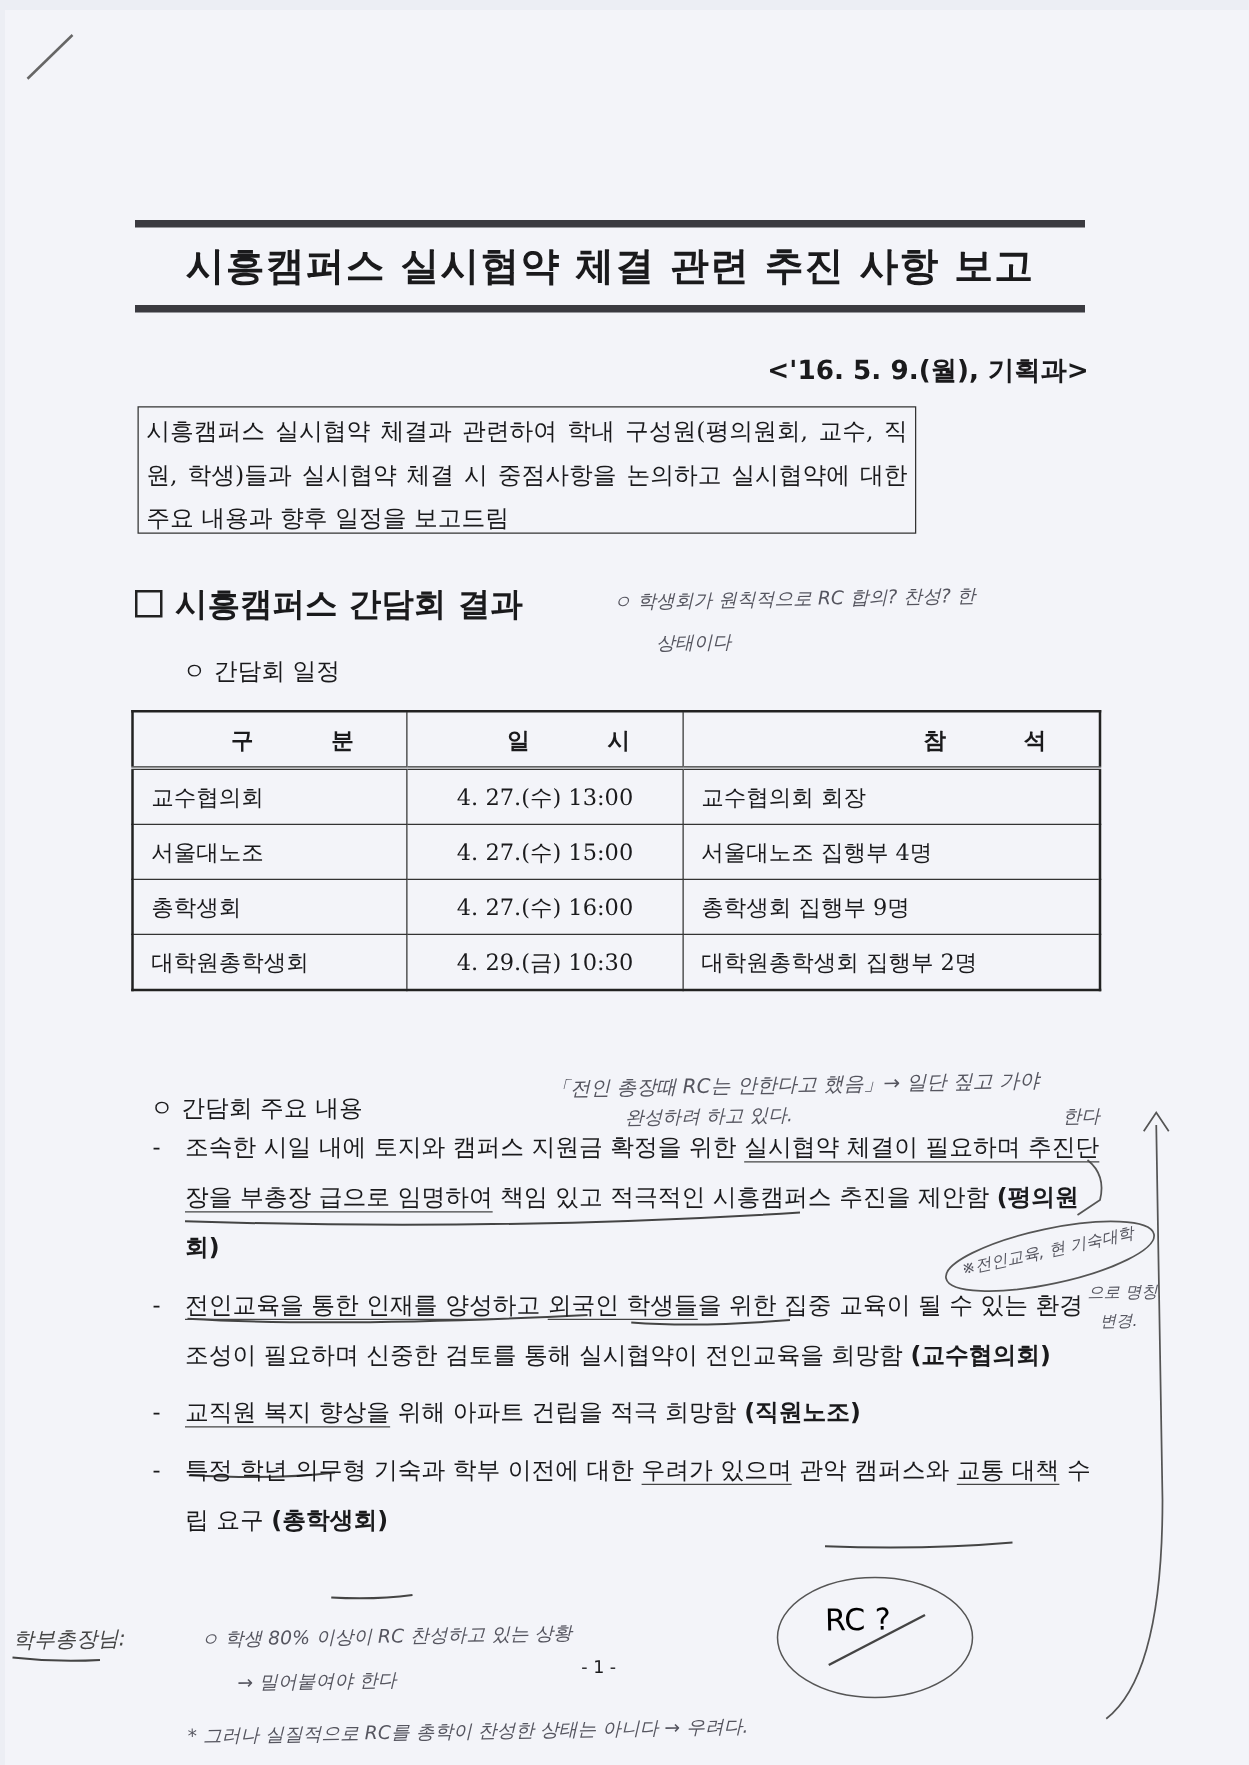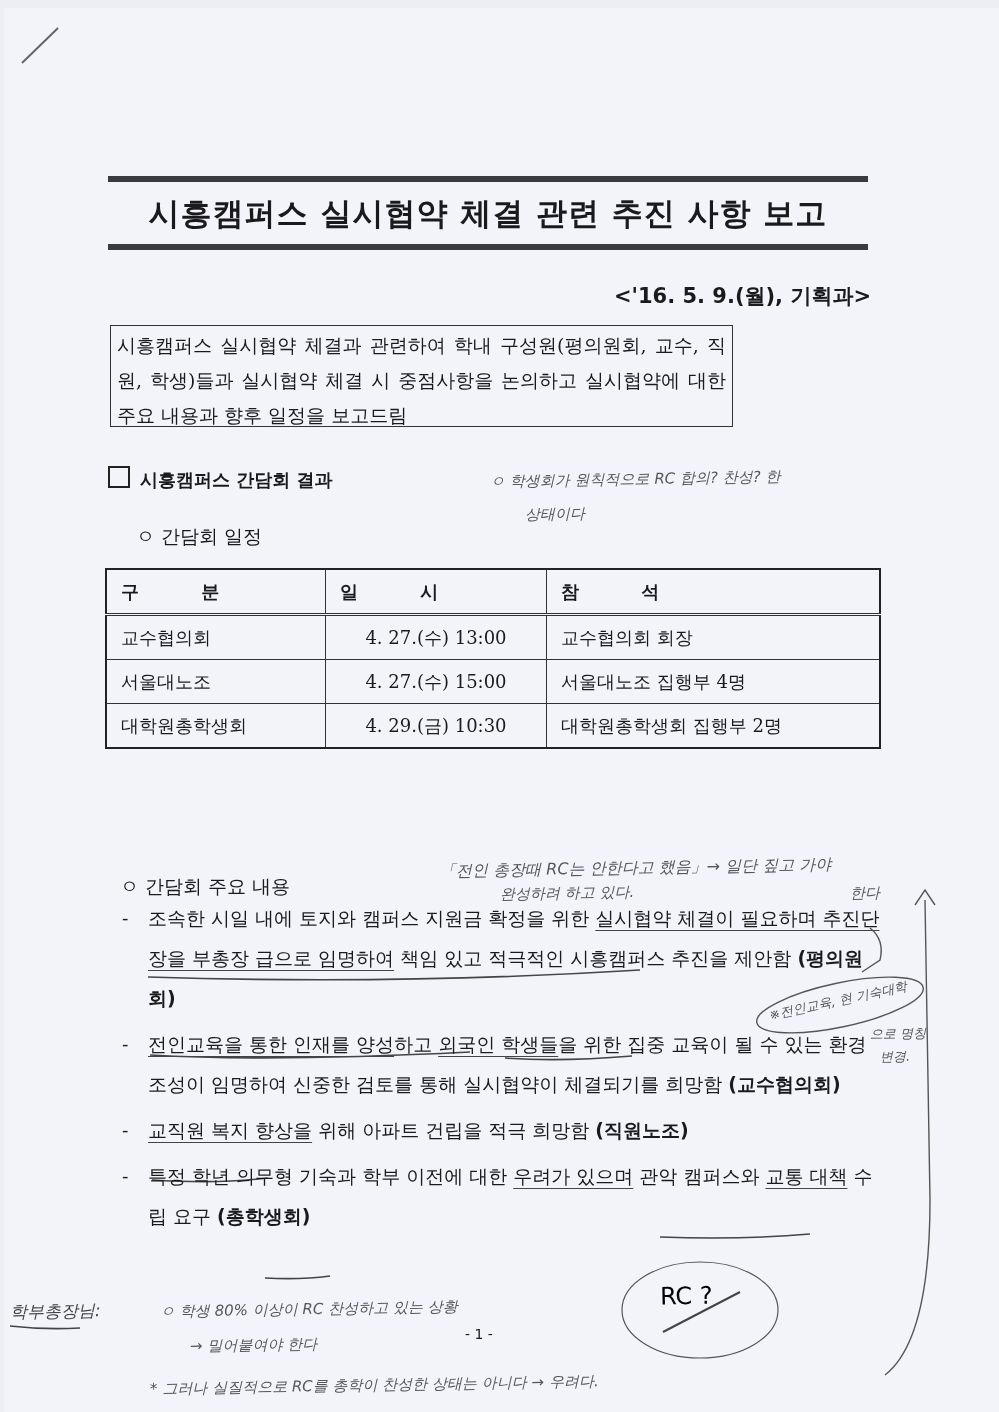--- a/index.html
+++ b/index.html
@@ -28,35 +28,35 @@
     position: absolute; right: 128px; top: 282px; font-size: 21px; font-weight: bold;
     font-family: "DejaVu Sans", sans-serif;
   }
   .summary-box {
     position: absolute; left: 110px; top: 325px; width: 623px; height: 102px;
     border: 1.5px solid #333; padding: 2px 6px; box-sizing: border-box;
     font-size: 19px; line-height: 35px; text-align: justify;
   }
   .section-heading {
     position: absolute; left: 108px; top: 466px;
-    font-family: "DejaVu Sans", sans-serif; font-weight: bold; font-size: 18px;
+    font-family: "DejaVu Sans", sans-serif; font-weight: bold; font-size: 26px;
   }
   .checkbox-icon {
     display: inline-block; width: 18px; height: 18px; border: 2px solid #222;
     vertical-align: -2px; margin-right: 10px;
   }
   .sub-heading { position: absolute; font-size: 19px; }
   .schedule-table {
     position: absolute; left: 105px; top: 568px; width: 776px;
     border-collapse: collapse; border: 2px solid #222; font-size: 18px;
   }
   .schedule-table th, .schedule-table td {
     border: 1px solid #333; height: 43px; padding: 0 14px; text-align: left;
   }
-  .schedule-table th { font-weight: bold; text-align: left; letter-spacing: 28px; border-bottom: 3px double #333; }
+  .schedule-table th { font-weight: bold; text-align: right; letter-spacing: 28px; border-bottom: 3px double #333; }
   .schedule-table td.col-date { text-align: center; }
   .schedule-table .c1 { width: 190px; }
   .schedule-table .c2 { width: 192px; margin-top: 15px; }
   .bullets { position: absolute; left: 122px; top: 898px; width: 760px; font-size: 19px; line-height: 40px; }
   .bullet-item { position: relative; padding-left: 26px; margin-bottom: 6px; }
   .bullet-dash { position: absolute; left: 0; top: 0; }
   .u { text-decoration: underline; text-decoration-color: #444; text-underline-offset: 5px; }
   .b { font-weight: bold; font-family: "DejaVu Sans", sans-serif; }
   .page-number { position: absolute; left: 465px; top: 1326px; font-size: 14px; font-family: "DejaVu Sans", sans-serif; }
   .hand {
@@ -97,21 +97,21 @@
 <div class="title-bar-bottom"></div>
 
 <div class="date-line">&lt;'16. 5. 9.(월), 기획과&gt;</div>
 
 <div class="summary-box">시흥캠퍼스 실시협약 체결과 관련하여 학내 구성원(평의원회, 교수, 직원, 학생)들과 실시협약 체결 시 중점사항을 논의하고 실시협약에 대한 주요 내용과 향후 일정을 보고드림</div>
 
 <div class="section-heading">
   <span class="checkbox-icon"></span><span>시흥캠퍼스 간담회 결과</span>
 </div>
 
-<div class="sub-heading" style="left:136px; top:524px;">ㅇ 간담회 일정</div>
+<div class="sub-heading" style="left:146px; top:524px;">ㅇ 간담회 일정</div>
 
 <table class="schedule-table">
   <thead>
     <tr>
       <th class="c1">구 분</th>
       <th class="c2">일 시</th>
       <th>참 석</th>
     </tr>
   </thead>
   <tbody>
@@ -119,37 +119,42 @@
       <td>교수협의회</td>
       <td class="col-date">4. 27.(수) 13:00</td>
       <td>교수협의회 회장</td>
     </tr>
     <tr>
       <td>서울대노조</td>
       <td class="col-date">4. 27.(수) 15:00</td>
       <td>서울대노조 집행부 4명</td>
     </tr>
     <tr>
+      <td>총학생회</td>
+      <td class="col-date">4. 27.(수) 16:00</td>
+      <td>총학생회 집행부 9명</td>
+    </tr>
+    <tr>
       <td>대학원총학생회</td>
       <td class="col-date">4. 29.(금) 10:30</td>
       <td>대학원총학생회 집행부 2명</td>
     </tr>
   </tbody>
 </table>
 
 <div class="sub-heading" style="left:120px; top:862px;margin-top:12px;">ㅇ 간담회 주요 내용</div>
 
 <div class="bullets">
   <div class="bullet-item">
     <span class="bullet-dash">-</span>
     <span>조속한 시일 내에 토지와 캠퍼스 지원금 확정을 위한 </span><span class="u">실시협약 체결이 필요하며 추진단장을 부총장 급으로 임명하여</span><span> 책임 있고 적극적인 시흥캠퍼스 추진을 제안함 </span><span class="b">(평의원회)</span>
   </div>
   <div class="bullet-item">
     <span class="bullet-dash">-</span>
-    <span class="u">전인교육을 통한 인재를 양성</span><span>하고 </span><span class="u">외국인 학생들</span><span>을 위한 집중 교육이 될 수 있는 환경 조성이 임명하여 신중한 검토를 통해 실시협약이 체결되기를 희망함 </span><span class="b">(교수협의회)</span>
+    <span class="u">전인교육을 통한 인재를 양성</span><span>하고 </span><span class="u">외국인 학생들</span><span>을 위한 집중 교육이 될 수 있는 환경 조성이 필요하며 신중한 검토를 통해 실시협약이 전인교육을 희망함 </span><span class="b">(교수협의회)</span>
   </div>
   <div class="bullet-item">
     <span class="bullet-dash">-</span>
     <span class="u">교직원 복지 향상을</span><span> 위해 아파트 건립을 적극 희망함 </span><span class="b">(직원노조)</span>
   </div>
   <div class="bullet-item">
     <span class="bullet-dash">-</span>
     <span>특정 학년 의무형 기숙과 학부 이전에 대한 </span><span class="u">우려가 있으며</span><span> 관악 캠퍼스와 </span><span class="u">교통 대책</span><span> 수립 요구 </span><span class="b">(총학생회)</span>
   </div>
 </div>

